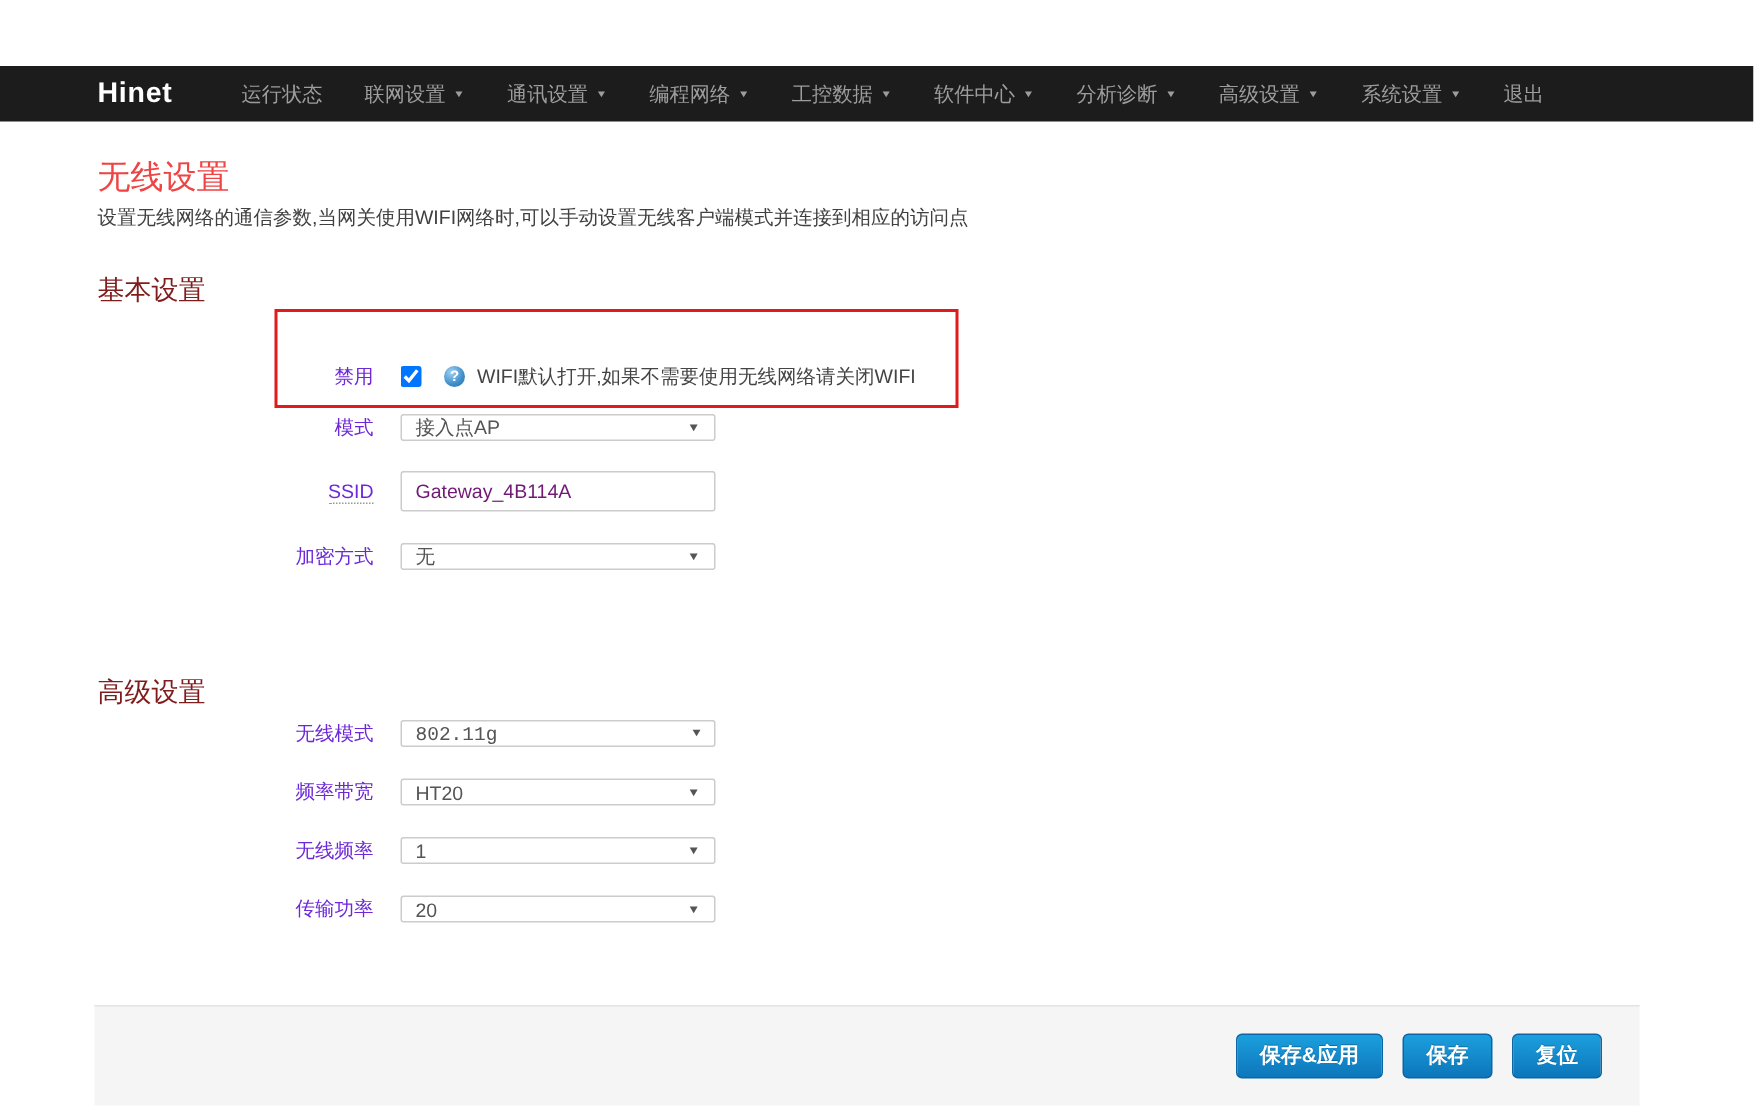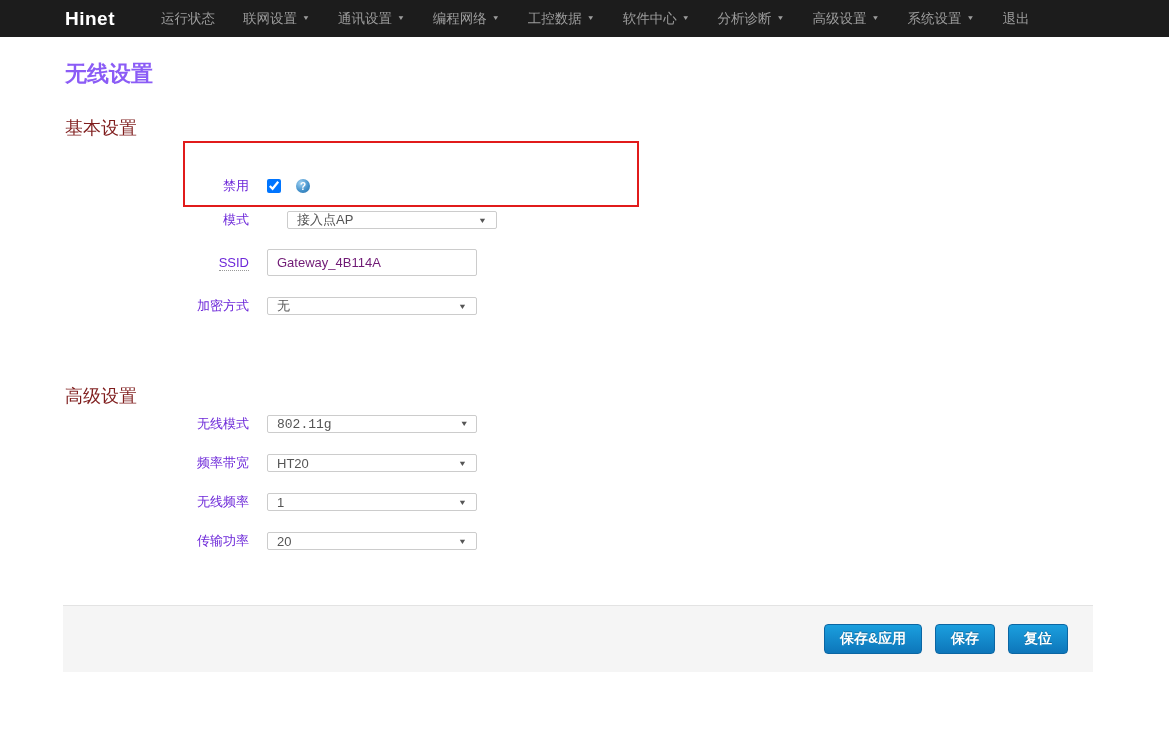--- a/index.html
+++ b/index.html
@@ -1,31 +1,31 @@
 <!DOCTYPE html>
 <html><head>
 <meta charset="utf-8">
 <style>
   * { margin:0; padding:0; box-sizing:border-box; }
   html,body { width:1169px; height:745px; overflow:hidden; background:#ffffff;
     font-family:"Liberation Sans","DejaVu Sans",sans-serif; }
 
   
   .navbar { height:37px; background:#1c1c1c; display:flex; align-items:center;
-    padding-left:65px; }
+    padding-left:65px;margin-top:44px; }
   .brand { color:#ffffff; font-size:19px; font-weight:bold; margin-right:32px;
     letter-spacing:0.5px; }
   .nav-item { color:#9d9d9d; font-size:13.5px; padding:0 14px; cursor:pointer;
     display:inline-flex; align-items:center; white-space:nowrap;justify-content:flex-end; }
   .nav-caret { font-size:8px; margin-left:5px; color:#9d9d9d; transform:scaleY(0.8); }
 
   
   .content { margin-left:63px; width:1030px; padding-left:2px; }
 
-  .page-title { margin-top:24px; font-size:22px; font-weight:bold; color:#8b5cf6;
+  .page-title { margin-top:24px; font-size:22px; font-weight:normal; color:#ef4444;
     line-height:26px; }
   .page-subtitle { margin-top:6px; font-size:13px; color:#404040; line-height:15px; }
 
   .section-heading { margin-top:31px; font-size:18px; color:#7f1d1d;
     font-weight:400; line-height:20px; }
   .section-heading.advanced { margin-top:71px; }
 
   
   .form-row { display:flex; align-items:center; }
   .row-label { width:184px; text-align:right; font-size:13px; color:#6d28d9;
@@ -37,21 +37,21 @@
     height:66px; border:2px solid #e11b1b; pointer-events:none; }
 
   .checkbox { width:14px; height:14px; margin:0; }
   .help-icon { width:14px; height:14px; border-radius:50%; margin-left:15px;
     background:radial-gradient(circle at 35% 30%, #9fd1f2, #3f8ec9 60%, #2a6ea6);
     color:#ffffff; font-size:10px; font-weight:bold; display:inline-flex;
     align-items:center; justify-content:center; flex:none; }
   .help-text { font-size:13px; color:#444444; margin-left:8px; white-space:nowrap; }
 
   .control-row { margin-top:21px; }
-  .control-row.first-after-disable { margin-top:11px;gap:20px; }
+  .control-row.first-after-disable { margin-top:11px; }
   .control-row.first-after-heading { margin-top:9px;font-family:Liberation Mono, monospace; }
   .control-row.ssid-row { margin-top:20px; }
 
   .ui-select { width:210px; height:18px; border:1px solid #cccccc; border-radius:2px;
     background:#ffffff; display:flex; align-items:center; justify-content:space-between;
     padding:0 9px; cursor:pointer; }
   .select-value { font-size:13px; color:#555555; }
   .caret-down { font-size:9px; color:#555555; transform:scaleY(0.85); }
 
   .ui-input { width:210px; height:27px; border:1px solid #cccccc; border-radius:2px;
@@ -110,29 +110,31 @@
     <span class="nav-caret">▼</span>
   </span>
   <span class="nav-item">
     <span>退出</span>
   </span>
 </div>
 
 <div class="content">
 
   <div class="page-title">无线设置</div>
+  <div class="page-subtitle">设置无线网络的通信参数,当网关使用WIFI网络时,可以手动设置无线客户端模式并连接到相应的访问点</div>
 
   <div class="section-heading">基本设置</div>
 
   <div class="form-row disable-row">
     <div class="highlight-rect"></div>
     <label class="row-label">禁用</label>
     <div class="row-control">
       <input type="checkbox" class="checkbox" checked="true" style="">
       <span class="help-icon">?</span>
+      <span class="help-text">WIFI默认打开,如果不需要使用无线网络请关闭WIFI</span>
     </div>
   </div>
 
   <div class="form-row control-row first-after-disable">
     <label class="row-label">模式</label>
     <div class="row-control">
       <div class="ui-select">
         <span class="select-value">接入点AP</span>
         <span class="caret-down">▼</span>
       </div>

